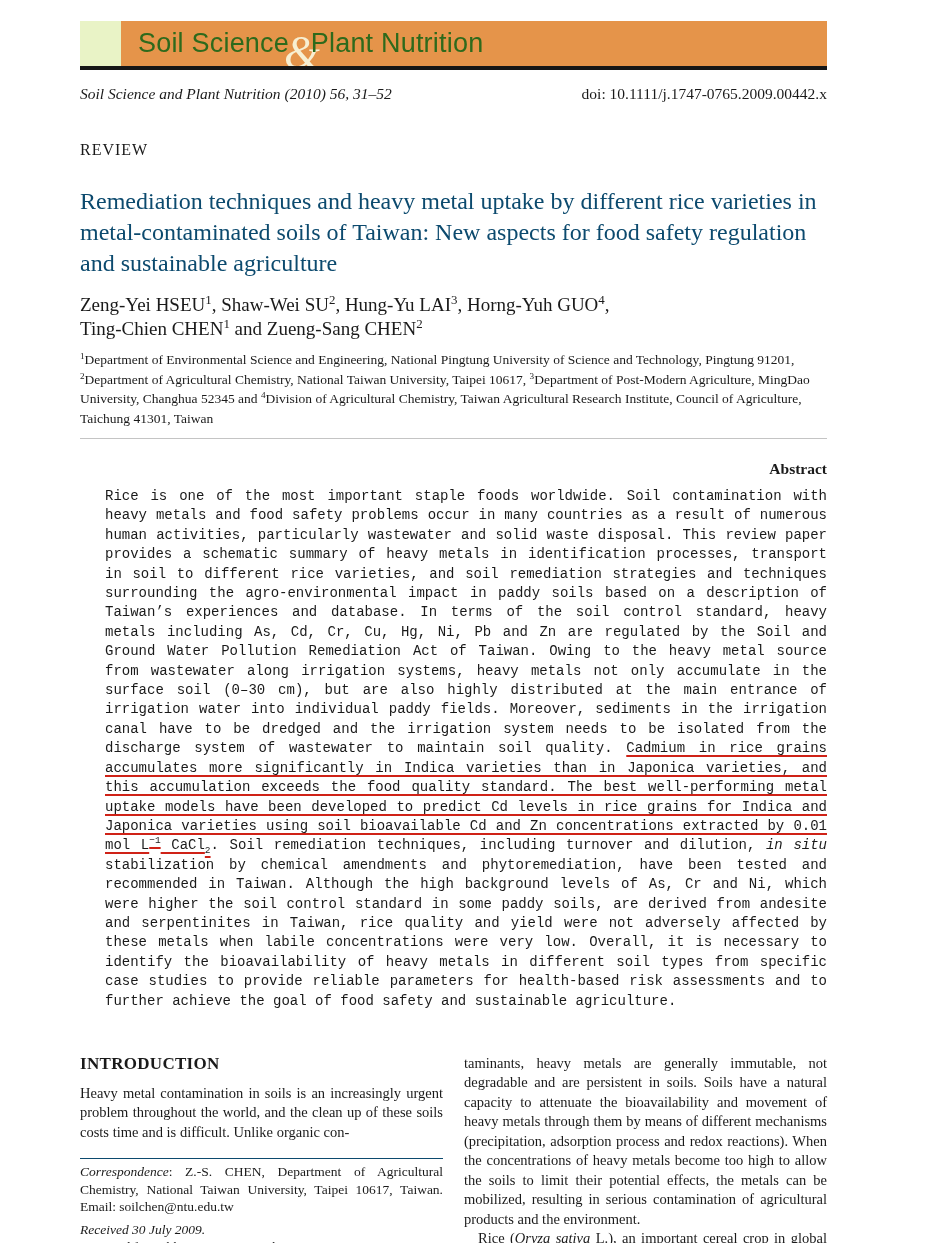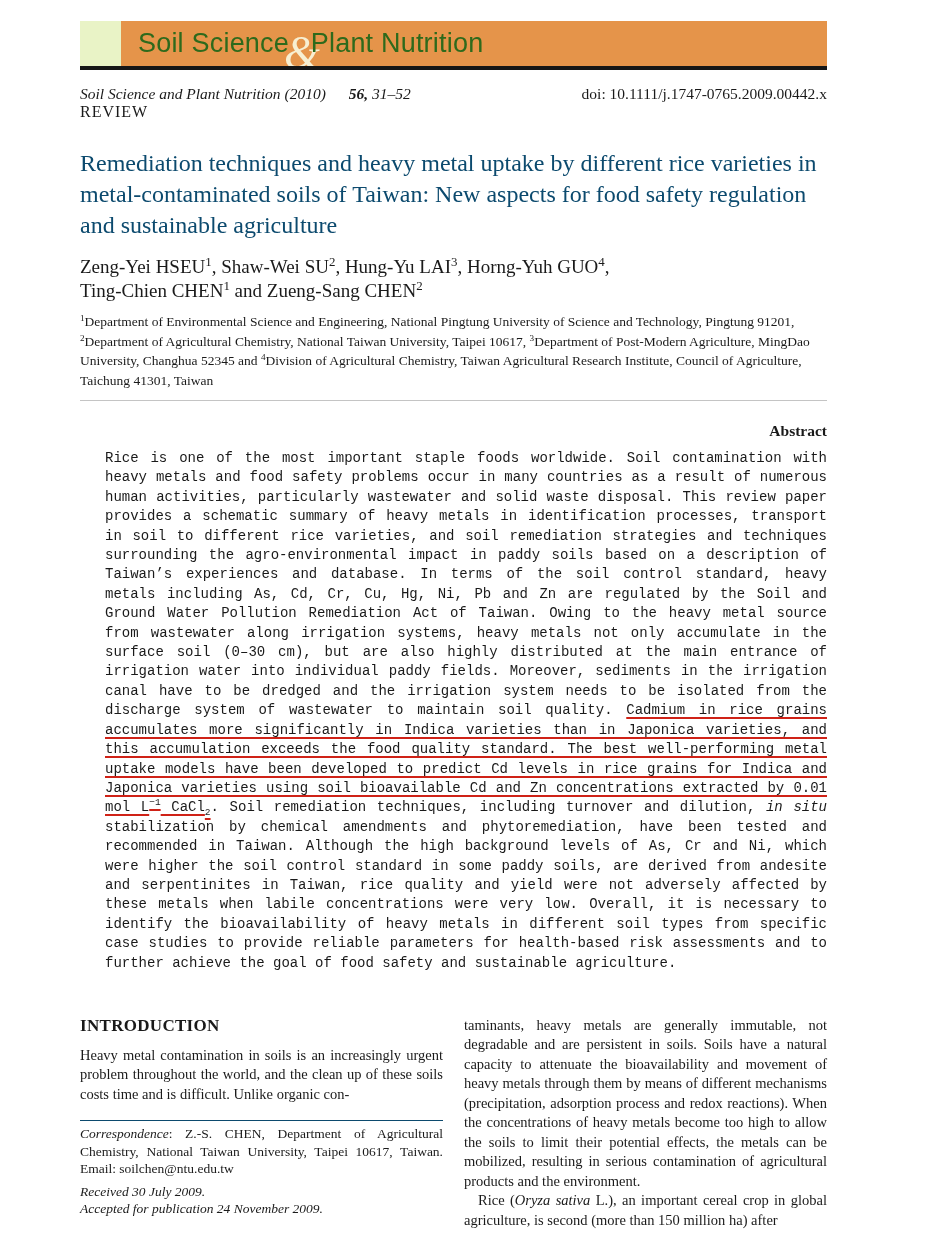--- a/index.html
+++ b/index.html
@@ -67,20 +67,21 @@
     display:flex;
     justify-content:space-between;
     font-size:15.5px;
   }
   .cite-left{font-style:italic;}
   .cite-left .s-b{font-style:italic;}
   .doi{font-style:normal;}
 
   
   .kicker{
+    margin-top:38px;
     font-size:16px;
     letter-spacing:1px;
   }
   h1.title{
     margin:27px 0 0 0;
     font-weight:normal;
     font-size:24px;
     line-height:31px;
     color:#0c4a6e;
   }
@@ -158,21 +159,21 @@
   .footnote .recv{margin-top:5px;}
 
   
   .footer{
     margin-top:20px;
     font-size:13.5px;
   }
 
   
   .s-i{font-style:italic;}
-  .s-b{font-weight:bold;margin-left:19px;}
+  .s-b{font-weight:normal;}
   .s-sup{vertical-align:super;font-size:0.68em;line-height:0;}
   .s-sub{vertical-align:sub;font-size:0.68em;line-height:0;}
   .s-u{
     text-decoration:underline;
     text-decoration-color:#cf2217;
     text-decoration-thickness:1.6px;
     text-underline-offset:2.5px;
     text-decoration-skip-ink:none;
   }
 </style>

